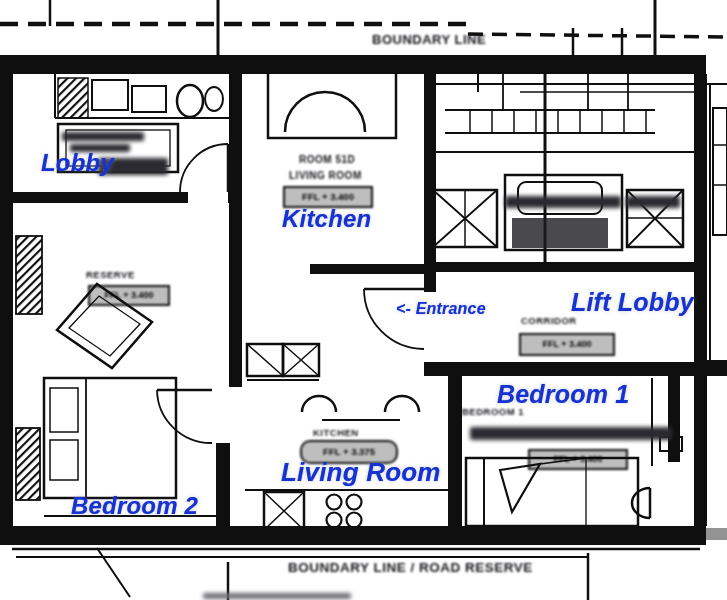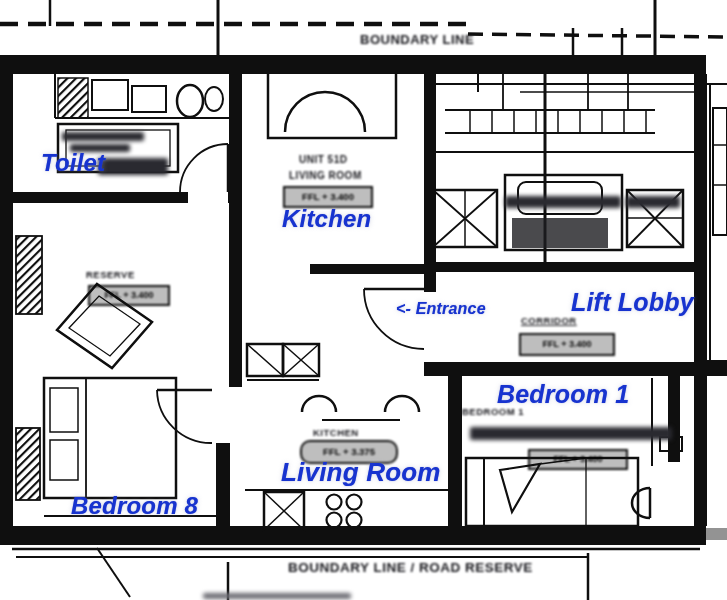--- a/index.html
+++ b/index.html
@@ -186,47 +186,47 @@
       <rect x="505" y="175" width="117" height="75" stroke-width="2.5"></rect>
       <rect x="518" y="182" width="84" height="32" rx="8" stroke-width="2"></rect>
       <rect x="512" y="218" width="96" height="30" fill="#222226" stroke="none" opacity=".8"></rect>
       <rect x="627" y="190" width="56" height="57" stroke-width="2.5"></rect>
       <line x1="627" y1="190" x2="683" y2="247" stroke-width="1.8"></line>
       <line x1="683" y1="190" x2="627" y2="247" stroke-width="1.8"></line>
       <line x1="627" y1="218" x2="683" y2="218" stroke-width="1.5"></line>
     </g>
   </svg>
 
-  <div class="ptext" style="left:360px;top:33px;font-size:13px;">BOUNDARY LINE</div>
+  <div class="ptext" style="left:372px;top:33px;font-size:13px;">BOUNDARY LINE</div>
   <div class="ptext" style="left:288px;top:561px;font-size:13.5px;">BOUNDARY LINE / ROAD RESERVE</div>
 
-  <div class="ptext" style="left:299px;top:155px;font-size:10px;">UNIT 51D</div>
+  <div class="ptext" style="left:299px;top:155px;font-size:10px;">ROOM 51D</div>
   <div class="ptext" style="left:289px;top:171px;font-size:10px;">LIVING ROOM</div>
   <div class="pbox" style="left:283px;top:186px;width:86px;height:18px;font-size:9.5px;">FFL + 3.400</div>
 
   <div class="ptext" style="left:86px;top:270px;font-size:9.5px;">RESERVE</div>
   <div class="pbox" style="left:88px;top:285px;width:78px;height:17px;font-size:9px;">FFL + 3.400</div>
 
-  <div class="ptext" style="left:521px;top:316px;font-size:9.5px;text-decoration:underline;">CORRIDOR</div>
+  <div class="ptext" style="left:521px;top:316px;font-size:9.5px;">CORRIDOR</div>
   <div class="pbox" style="left:519px;top:333px;width:92px;height:19px;font-size:9px;">FFL + 3.400</div>
 
   <div class="ptext" style="left:462px;top:407px;font-size:9.5px;">BEDROOM 1</div>
   <div class="smudge" style="left:470px;top:427px;width:202px;height:13px;"></div>
   <div class="pbox" style="left:528px;top:449px;width:96px;height:17px;font-size:9px;">FFL + 3.400</div>
 
   <div class="ptext" style="left:313px;top:428px;font-size:9.5px;">KITCHEN</div>
   <div class="pbox" style="left:300px;top:440px;width:94px;height:20px;font-size:9.5px;border-radius:10px;">FFL + 3.375</div>
 
   <div class="smudge" style="left:505px;top:196px;width:116px;height:12px;"></div>
   <div class="smudge" style="left:626px;top:196px;width:54px;height:12px;"></div>
   <div class="smudge" style="left:62px;top:132px;width:82px;height:9px;"></div>
   <div class="smudge" style="left:70px;top:144px;width:60px;height:8px;"></div>
   <div class="smudge" style="left:98px;top:158px;width:70px;height:17px;"></div>
   <div class="smudge light" style="left:203px;top:593px;width:148px;height:6px;"></div>
 
-  <div class="label" style="left:41px;top:151px;font-size:24px;">Toilet</div>
+  <div class="label" style="left:41px;top:151px;font-size:24px;">Lobby</div>
   <div class="label" style="left:282px;top:207px;font-size:24px;">Kitchen</div>
   <div class="label" style="left:396px;top:301px;font-size:16px;">&lt;- Entrance</div>
   <div class="label" style="left:571px;top:290px;font-size:25px;">Lift Lobby</div>
   <div class="label" style="left:497px;top:382px;font-size:25px;">Bedroom 1</div>
-  <div class="label" style="left:71px;top:494px;font-size:24px;">Bedroom 8</div>
+  <div class="label" style="left:71px;top:494px;font-size:24px;">Bedroom 2</div>
   <div class="label" style="left:281px;top:459px;font-size:26px;">Living Room</div>
 </div>
 
 </body></html>

